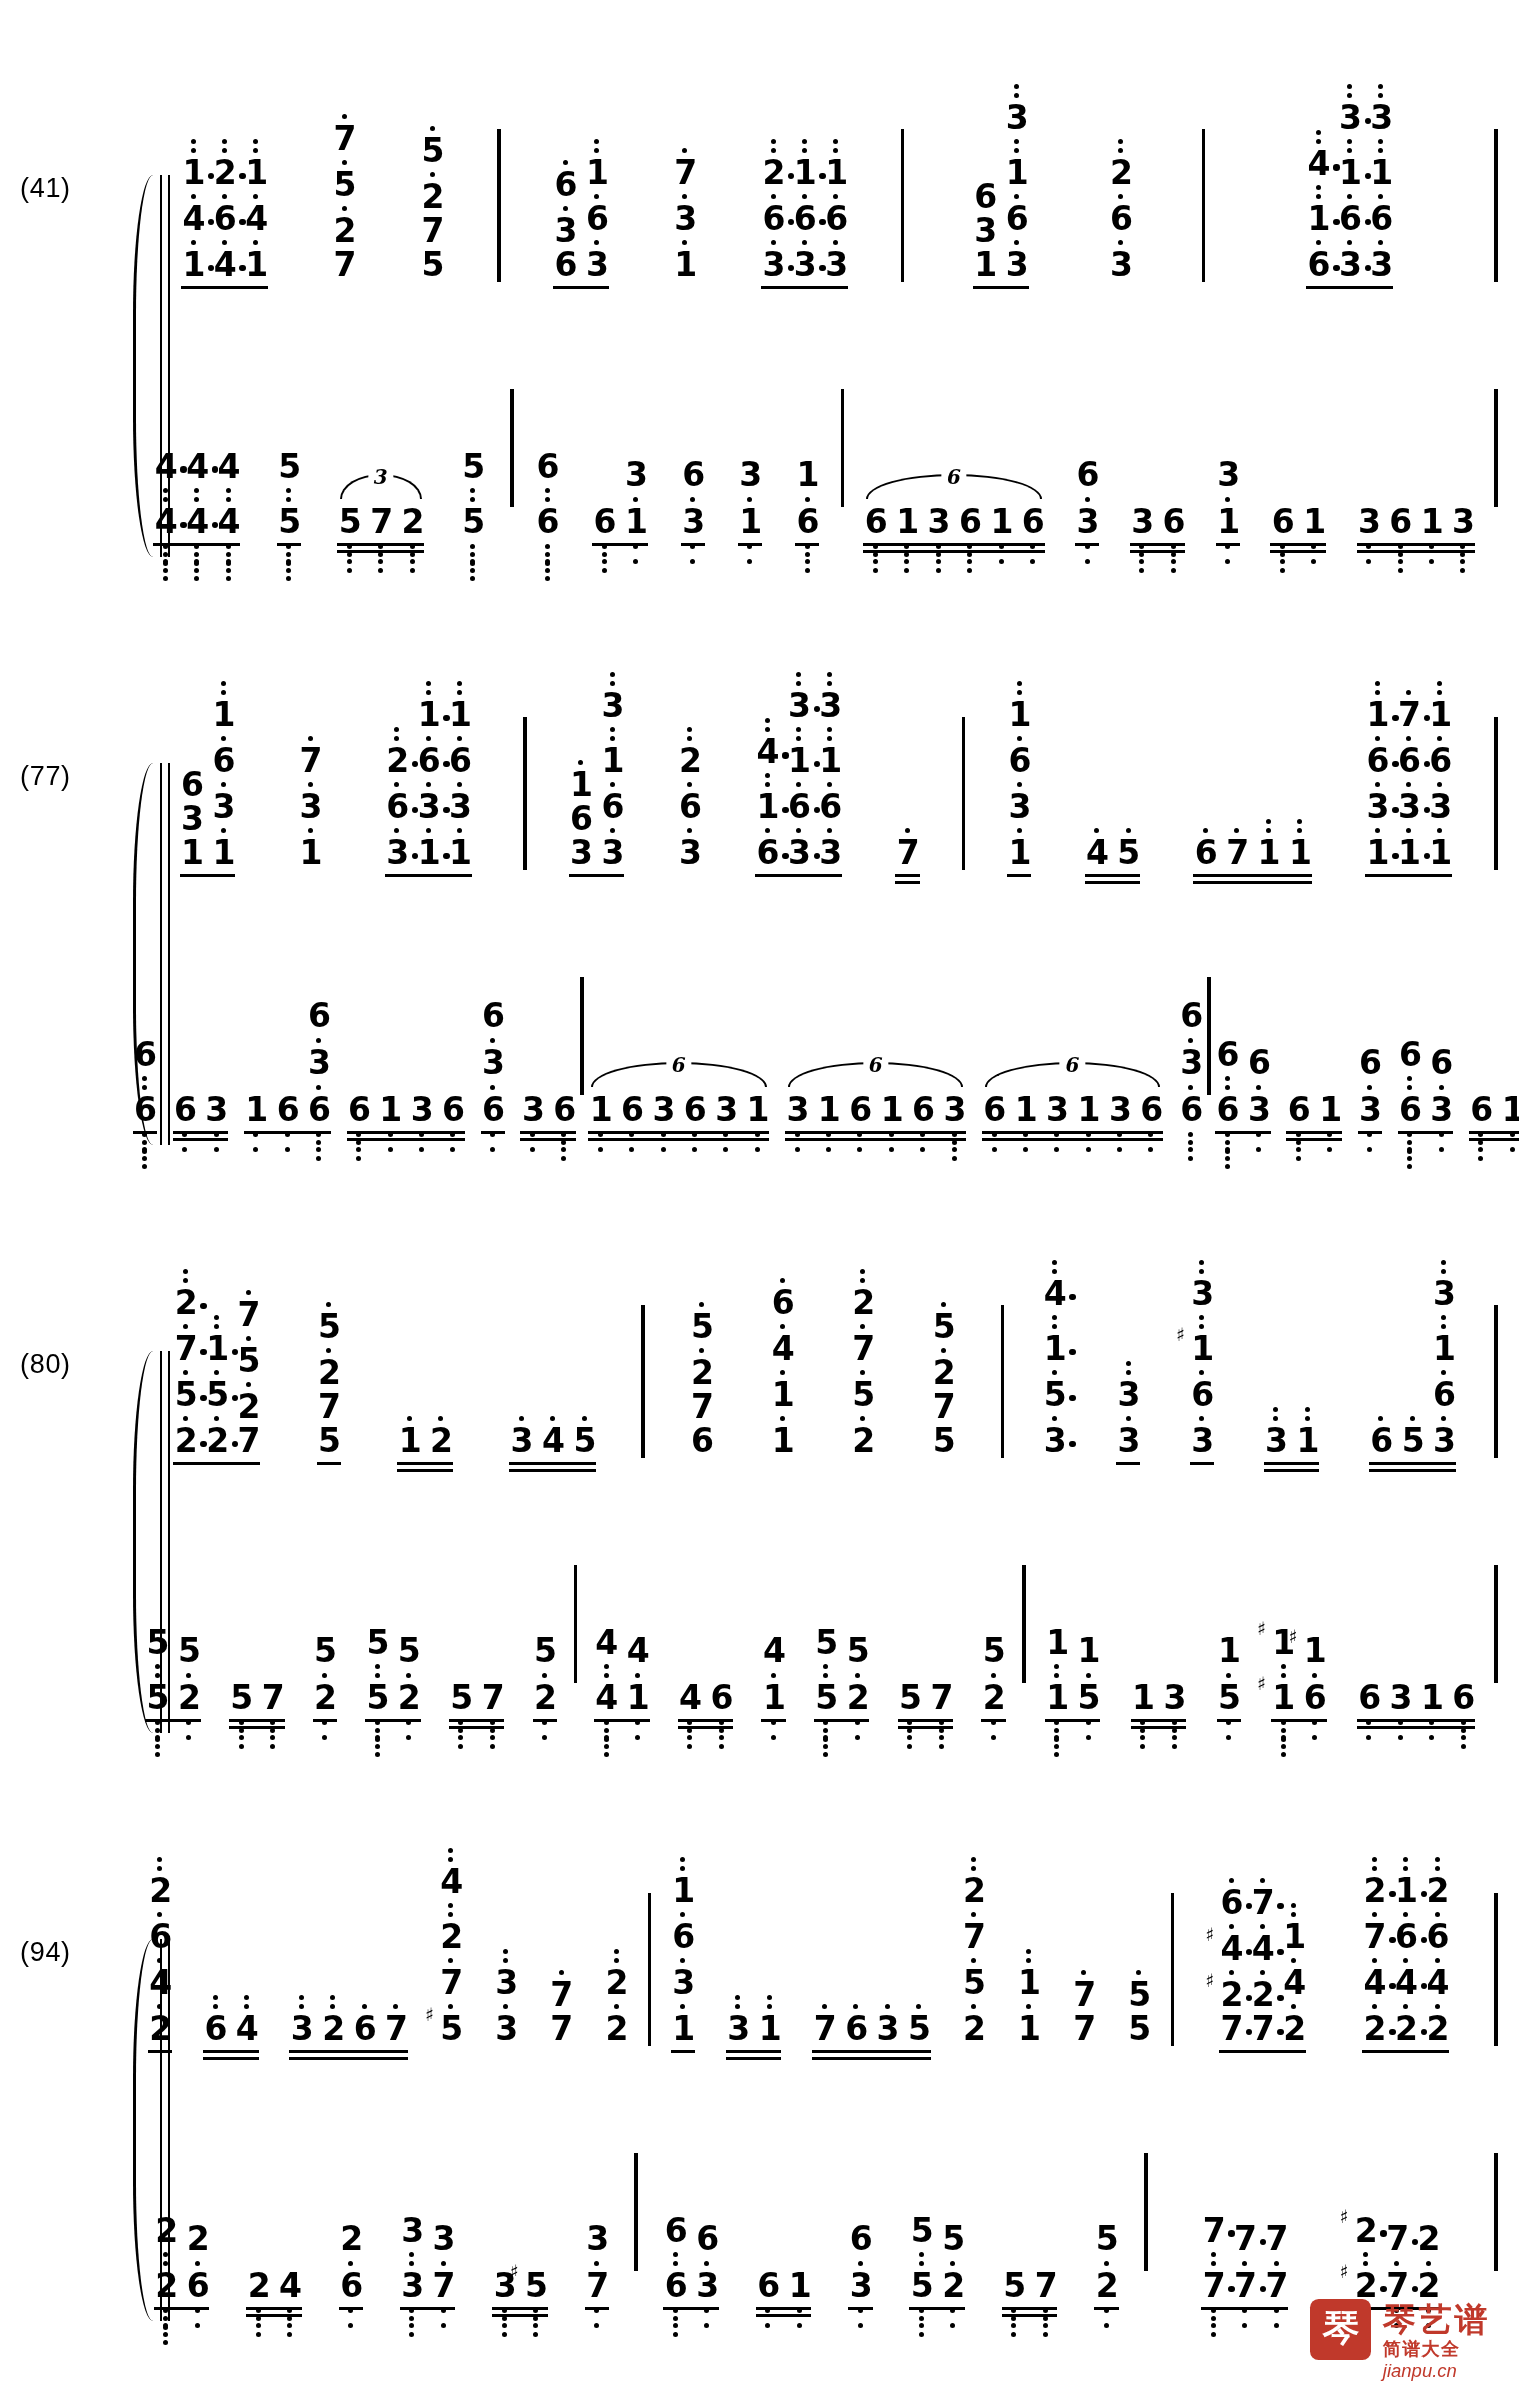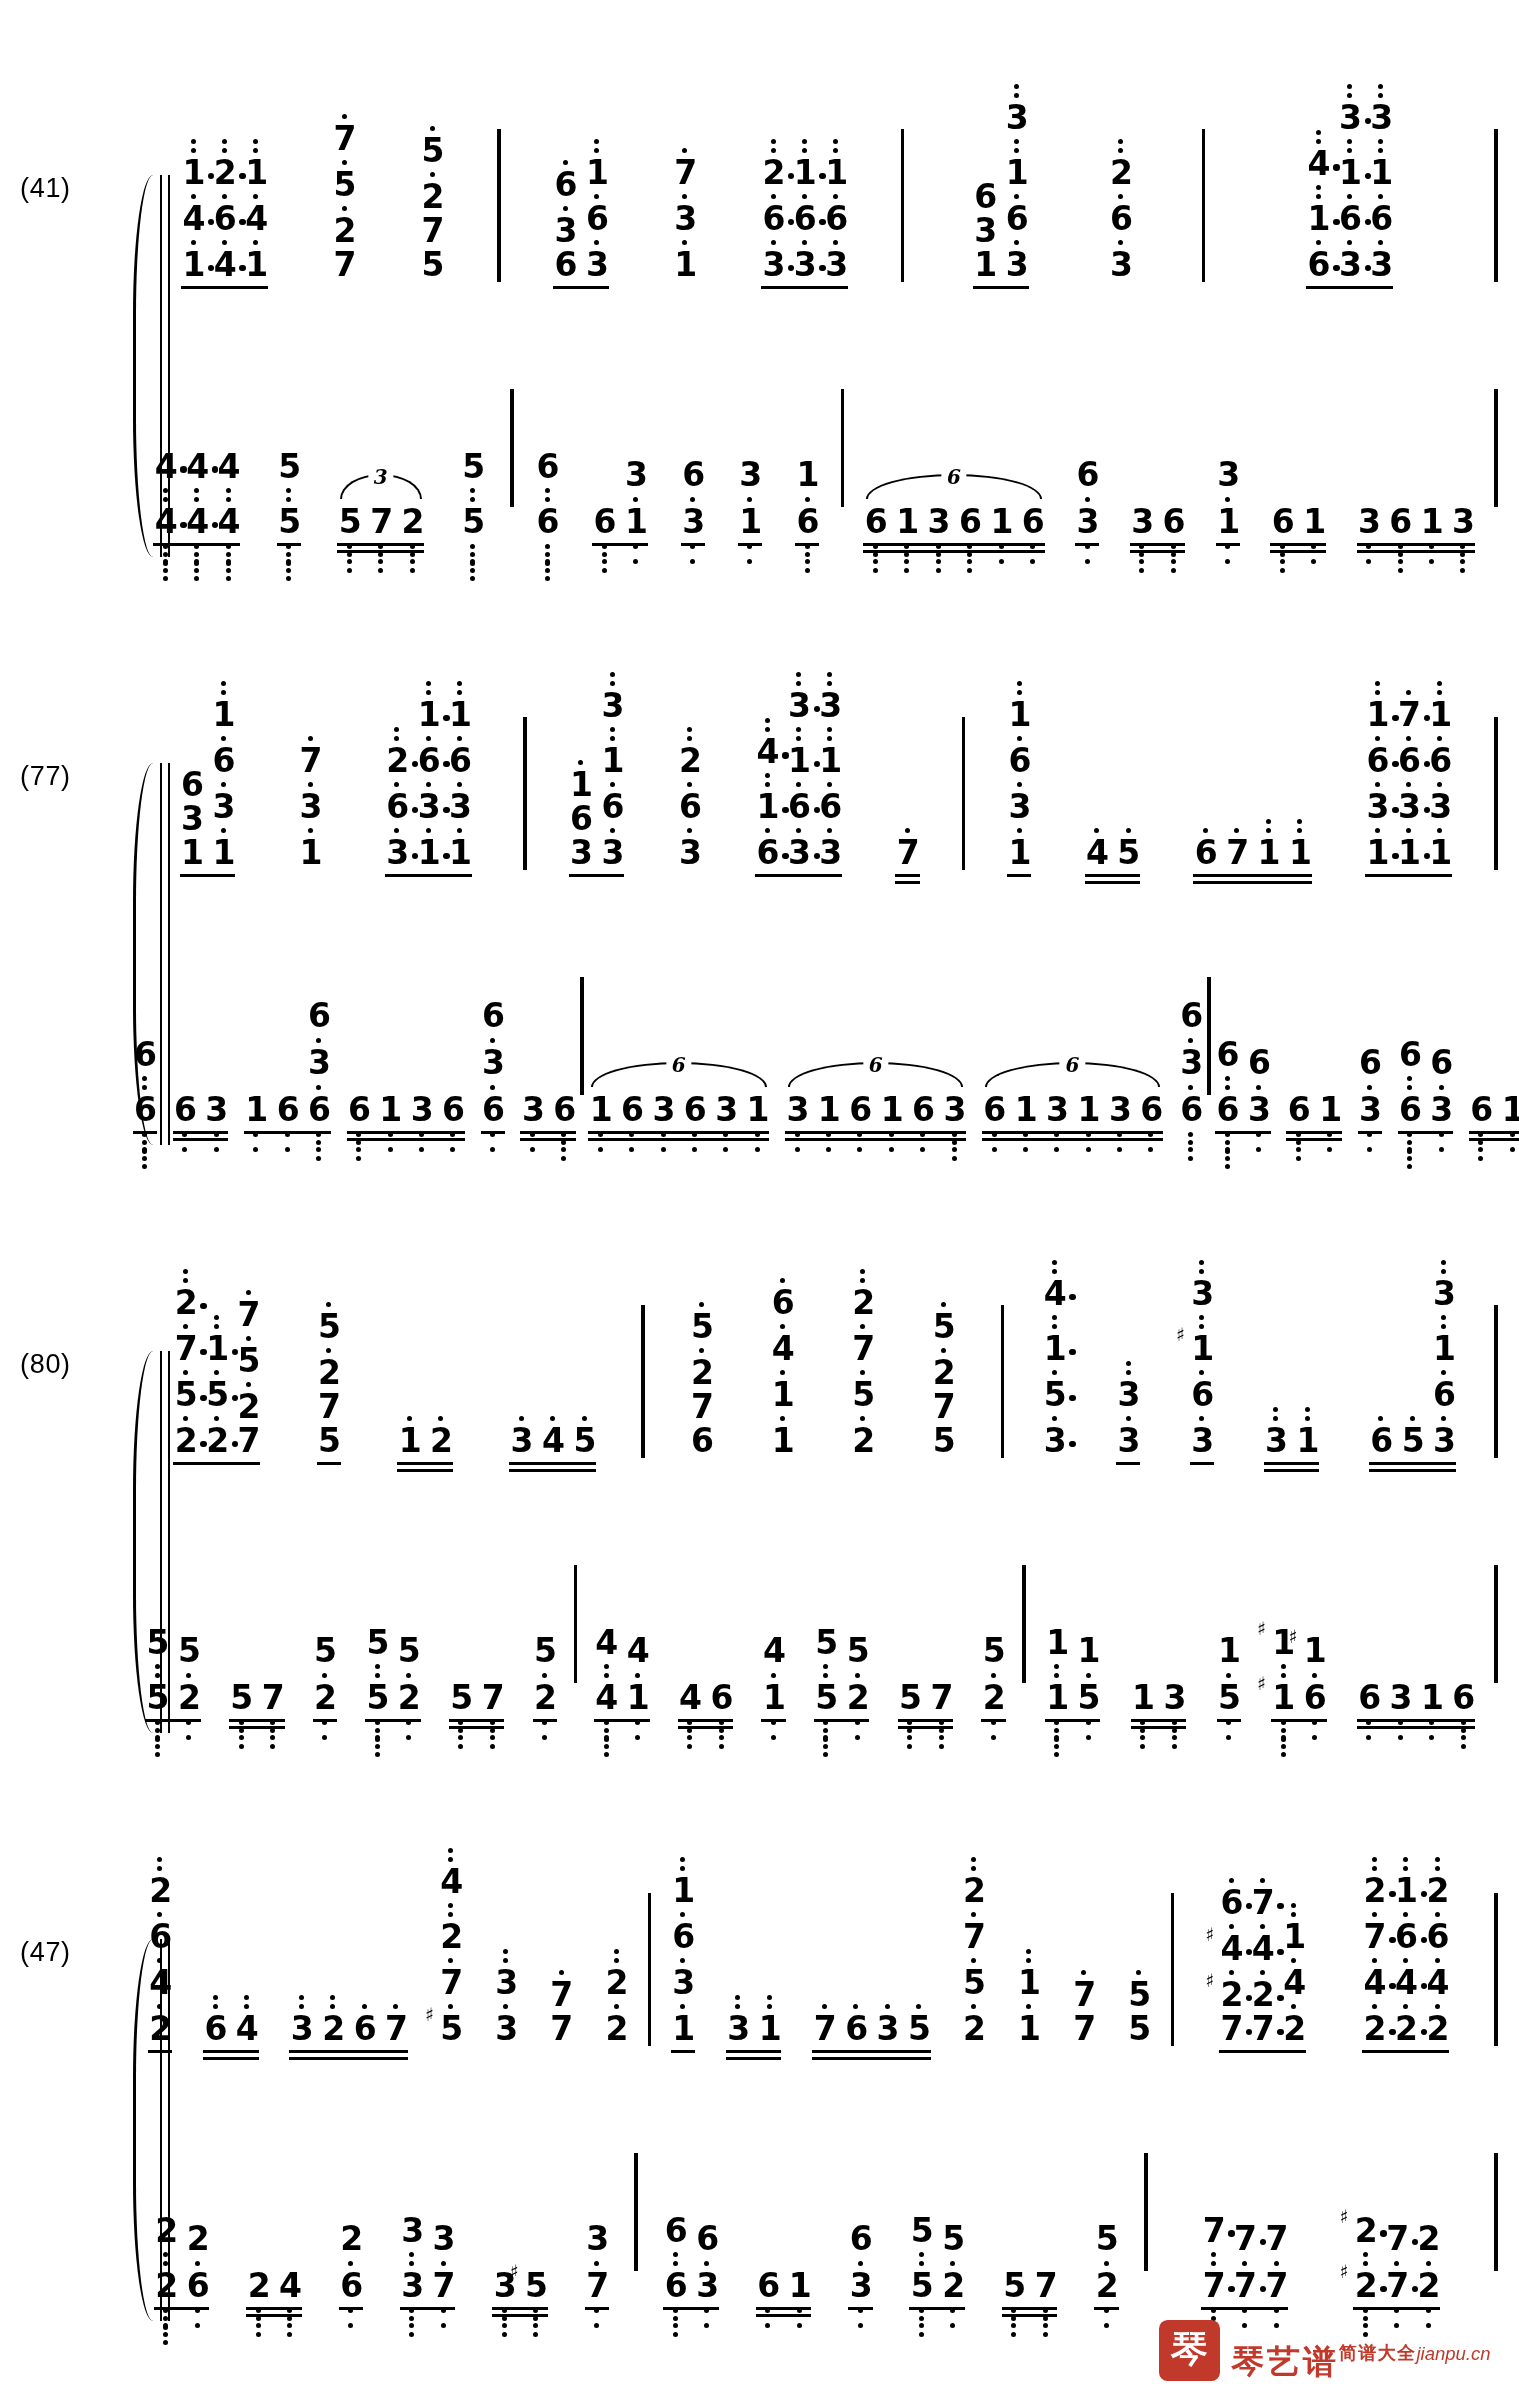--- a/index.html
+++ b/index.html
@@ -49,21 +49,21 @@
   i.d{width:5px;height:5px;border-radius:50%;background:#000;margin:1.8px 0;display:block;}
   i.ad{position:absolute;right:-10.7px;bottom:10.7px;width:6.4px;height:6.4px;
        border-radius:50%;background:#000;}
   b.sh{position:absolute;left:-15px;top:-5.7px;font-size:18.5px;line-height:18.5px;font-weight:700;}
   .bdots{position:absolute;top:100%;margin-top:18.5px;left:0;right:0;
          display:flex;flex-direction:column;align-items:center;}
 
   .watermark{position:absolute;right:28.5px;bottom:20px;display:flex;align-items:center;gap:11.4px;}
   .wm-logo{width:61px;height:61px;background:#c0392b;border-radius:8.6px;display:flex;
            align-items:center;justify-content:center;color:#fff;font-size:37px;font-weight:700;}
-  .wm-text{display:flex;flex-direction:row;line-height:1.15;margin-top:24px;}
+  .wm-text{display:flex;flex-direction:column;line-height:1.15;margin-top:24px;}
   .wm-brand{color:#c0392b;font-size:33px;font-weight:700;letter-spacing:2.9px;}
   .wm-sub{color:#c0392b;font-size:18px;font-weight:700;letter-spacing:1.4px;}
   .wm-url{color:#c0392b;font-size:18.5px;font-style:italic;}
 </style>
 </head>
 <body>
 
 <div id="score">
     <div class="system">
       <div class="brace"></div>
@@ -2988,21 +2988,21 @@
             </span>
           </span>
         </div>
         <div class="bar"></div>
       </div>
     </div>
     <div class="system">
       <div class="brace"></div>
       <div class="dblbar"></div>
       <div class="staffrow top">
-        <span class="syslabel">(47)</span>
+        <span class="syslabel">(94)</span>
         <div class="measure">
           <span class="grp u1">
             <span class="col">
               <span class="note">
                 <span class="dots da">
                   <i class="d"></i>
                   <i class="d"></i>
                 </span>
                 <span class="dig">2</span>
               </span>

